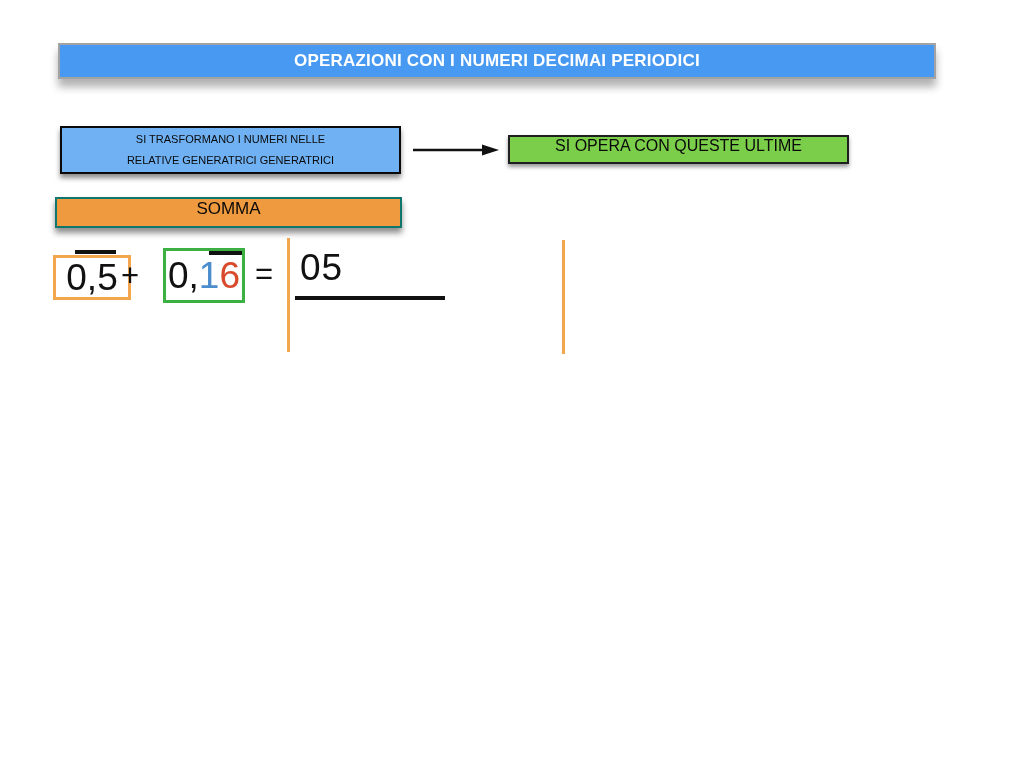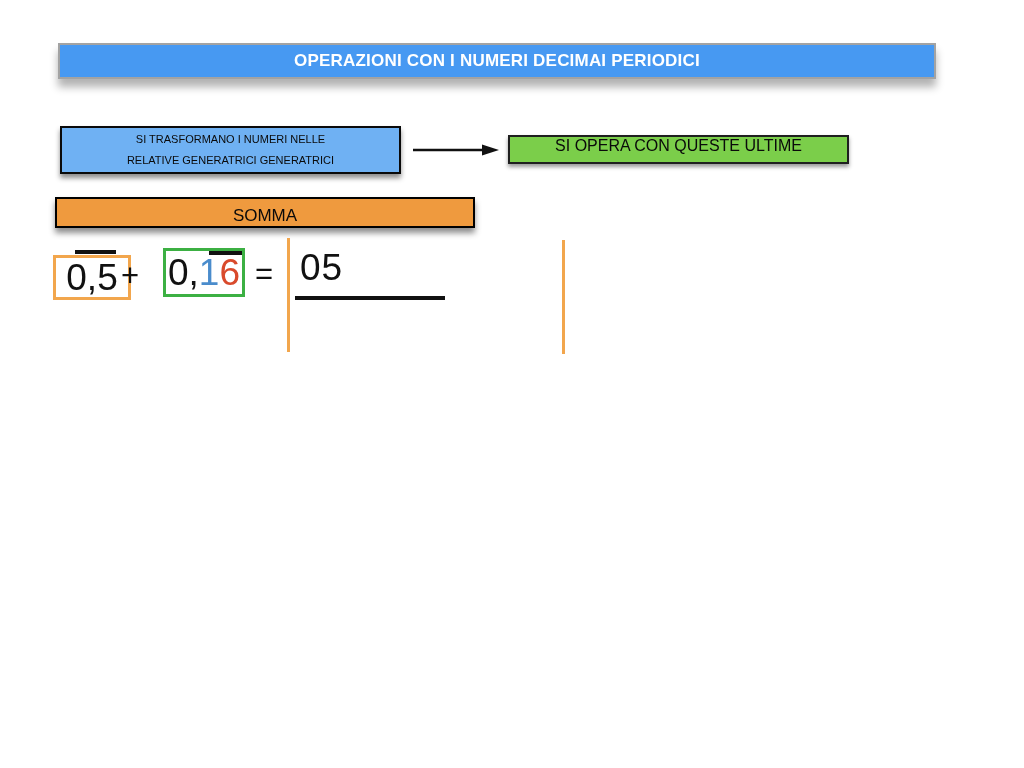--- a/index.html
+++ b/index.html
@@ -70,46 +70,46 @@
   }
   .operate-box span {
     color: #0a0a0a;
     font-size: 16px;
     white-space: nowrap;
   }
   
   .somma-box {
     position: absolute;
     left: 55px; top: 197px;
-    width: 420px; height: 31px;
+    width: 347px; height: 31px;
     box-sizing: border-box;
     background: #ef9a3e;
-    border: 2px solid #000000;
+    border: 2px solid #0f766e;
     box-shadow: 0 5px 6px rgba(0,0,0,0.45);
-    display: flex; align-items: flex-end; justify-content: center;
+    display: flex; align-items: flex-start; justify-content: center;
   }
   .somma-box span {
     color: #0a0a0a;
     font-size: 17px;
   }
   
   .operand-box {
     position: absolute;
     box-sizing: border-box;
     display: flex; align-items: center; justify-content: center;
     background: transparent;
   }
   .operand1-box {
     left: 53px; top: 255px;
     width: 78px; height: 45px;
     border: 3px solid #f2a64d;
   }
   .operand2-box {
     left: 163px; top: 248px;
-    width: 82px; height: 49px;
+    width: 82px; height: 55px;
     border: 3px solid #3cb043;
   }
   .operand-box .num {
     font-size: 37px;
     color: #111111;
     line-height: 1;
     white-space: nowrap;
   }
   .digit-blue { color: #4a8ccc; }
   .digit-red  { color: #d94a2c; }

